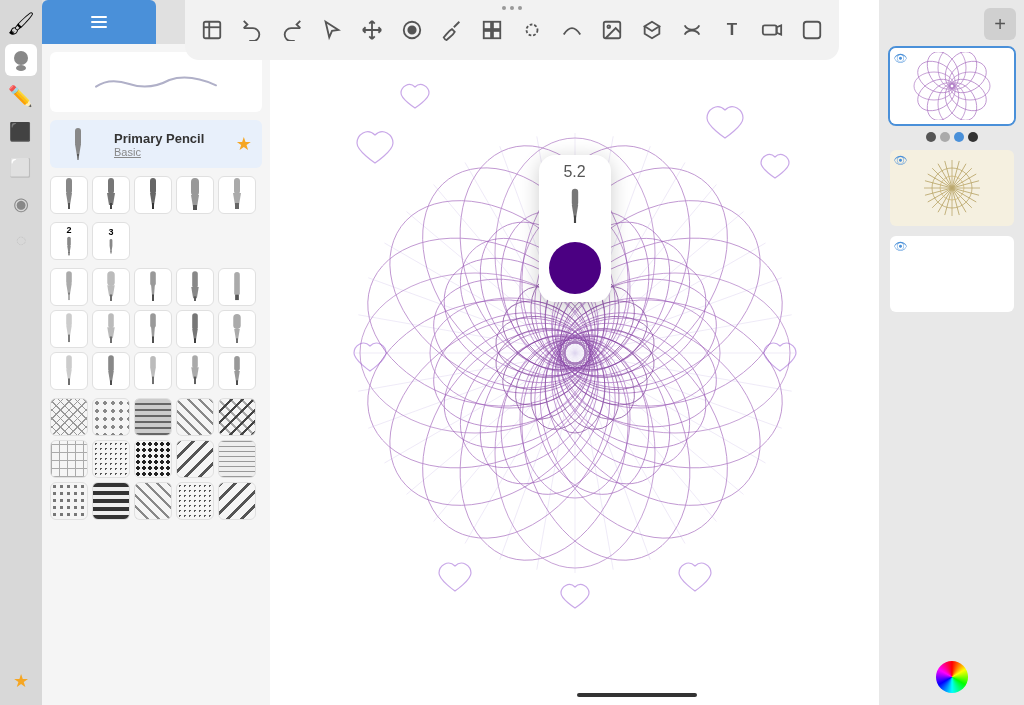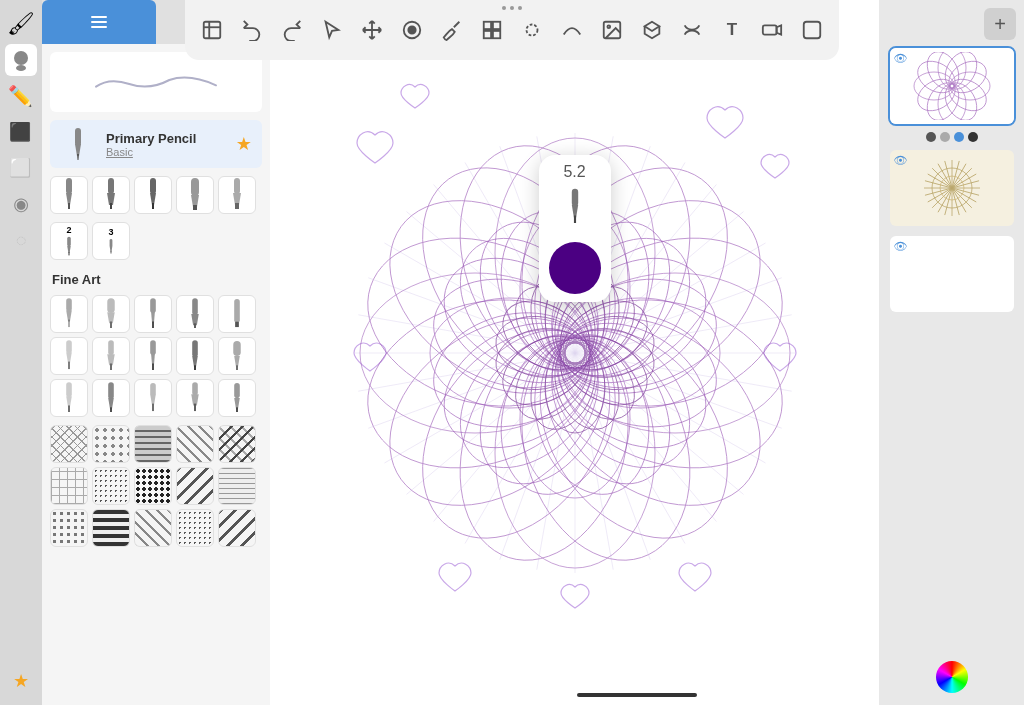--- a/index.html
+++ b/index.html
@@ -141,21 +141,21 @@
       height: 20px;
     }
 
     .selected-brush-row {
       display: flex;
       align-items: center;
       padding: 6px 10px;
       background: #e8f0fb;
       border-radius: 6px;
       margin: 0 8px 4px 8px;
-      gap: 10px;
+      gap: 18px;
     }
     .selected-brush-icon {
       width: 36px;
       height: 36px;
       display: flex;
       align-items: center;
       justify-content: center;
       font-size: 22px;
     }
     .selected-brush-info { flex: 1; }
@@ -594,21 +594,20 @@
     <div class="brush-cell" style="font-size:10px;flex-direction:column;gap:1px;">
       <span style="font-size:9px;font-weight:700;">3</span>
       <svg width="14" height="18" viewBox="0 0 30 36">
           <rect x="12" y="1" width="6" height="16" rx="3" fill="#888"></rect>
           <polygon points="12,16 18,16 16,28 14,28" fill="#888"></polygon>
           <rect x="14" y="26" width="2" height="6" fill="#555"></rect>
         </svg>
     </div>
   </div>
 
-  <div class="section-header">Fine Art</div>
   <div class="brush-grid">
     <div class="brush-cell">
         <svg width="28" height="34" viewBox="0 0 30 36">
           <rect x="12" y="1" width="6" height="14" rx="3" fill="#aaa"></rect>
           <polygon points="12,14 18,14 16,26 14,26" fill="#aaa"></polygon>
           <rect x="14.5" y="24" width="1" height="8" fill="#555"></rect>
         </svg>
       </div>
     <div class="brush-cell">
         <svg width="28" height="34" viewBox="0 0 30 36">

